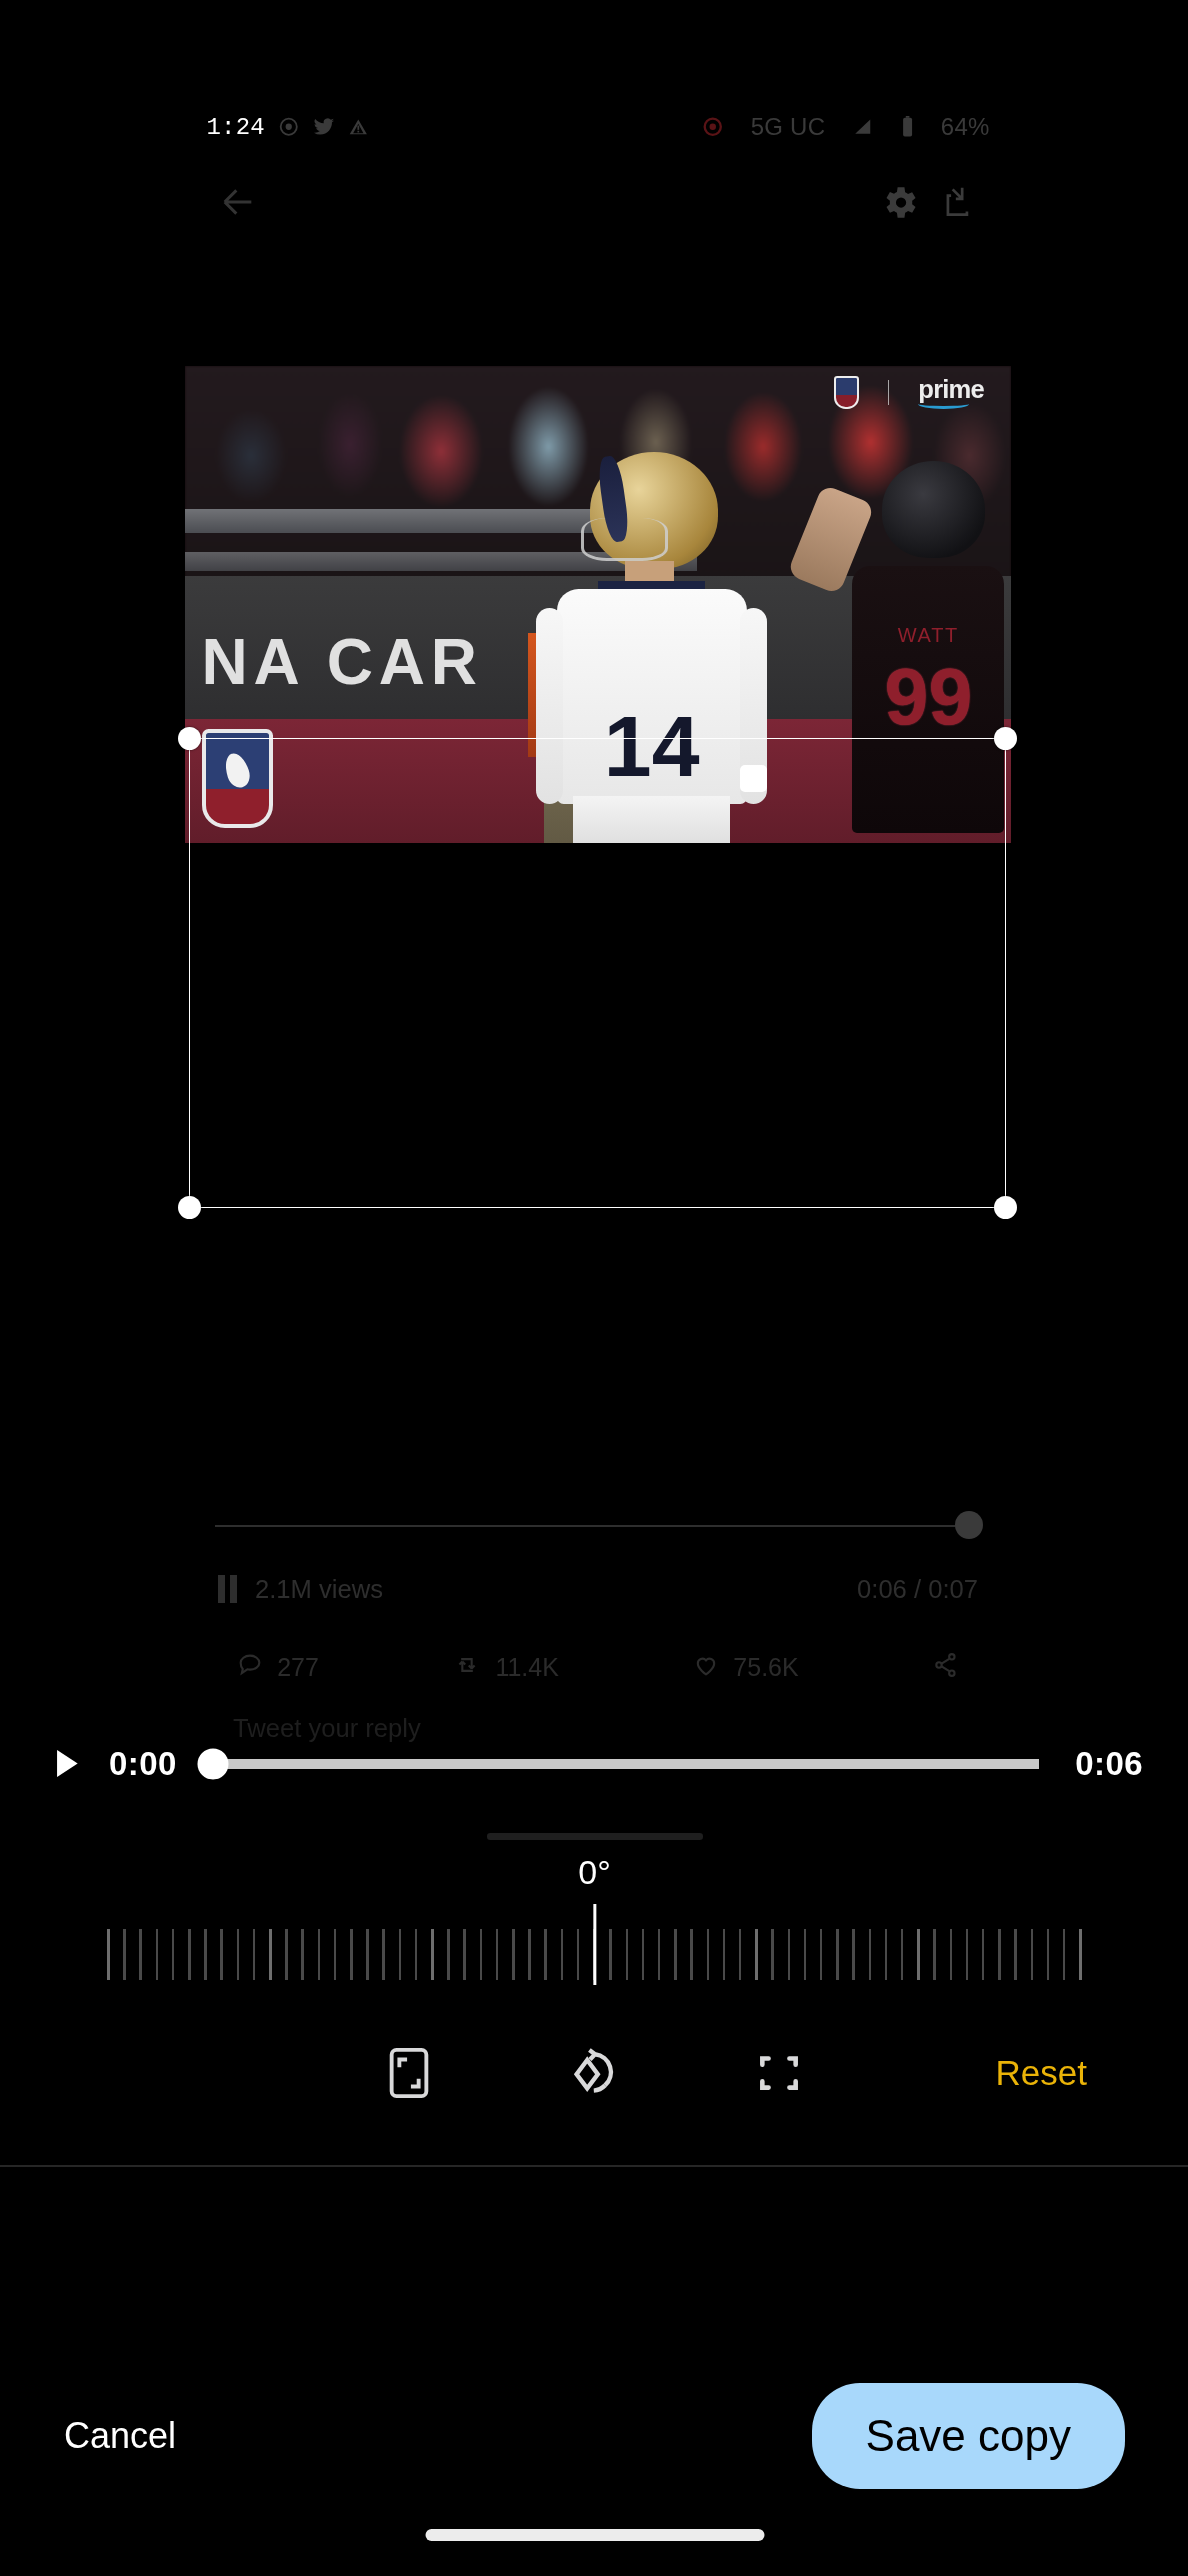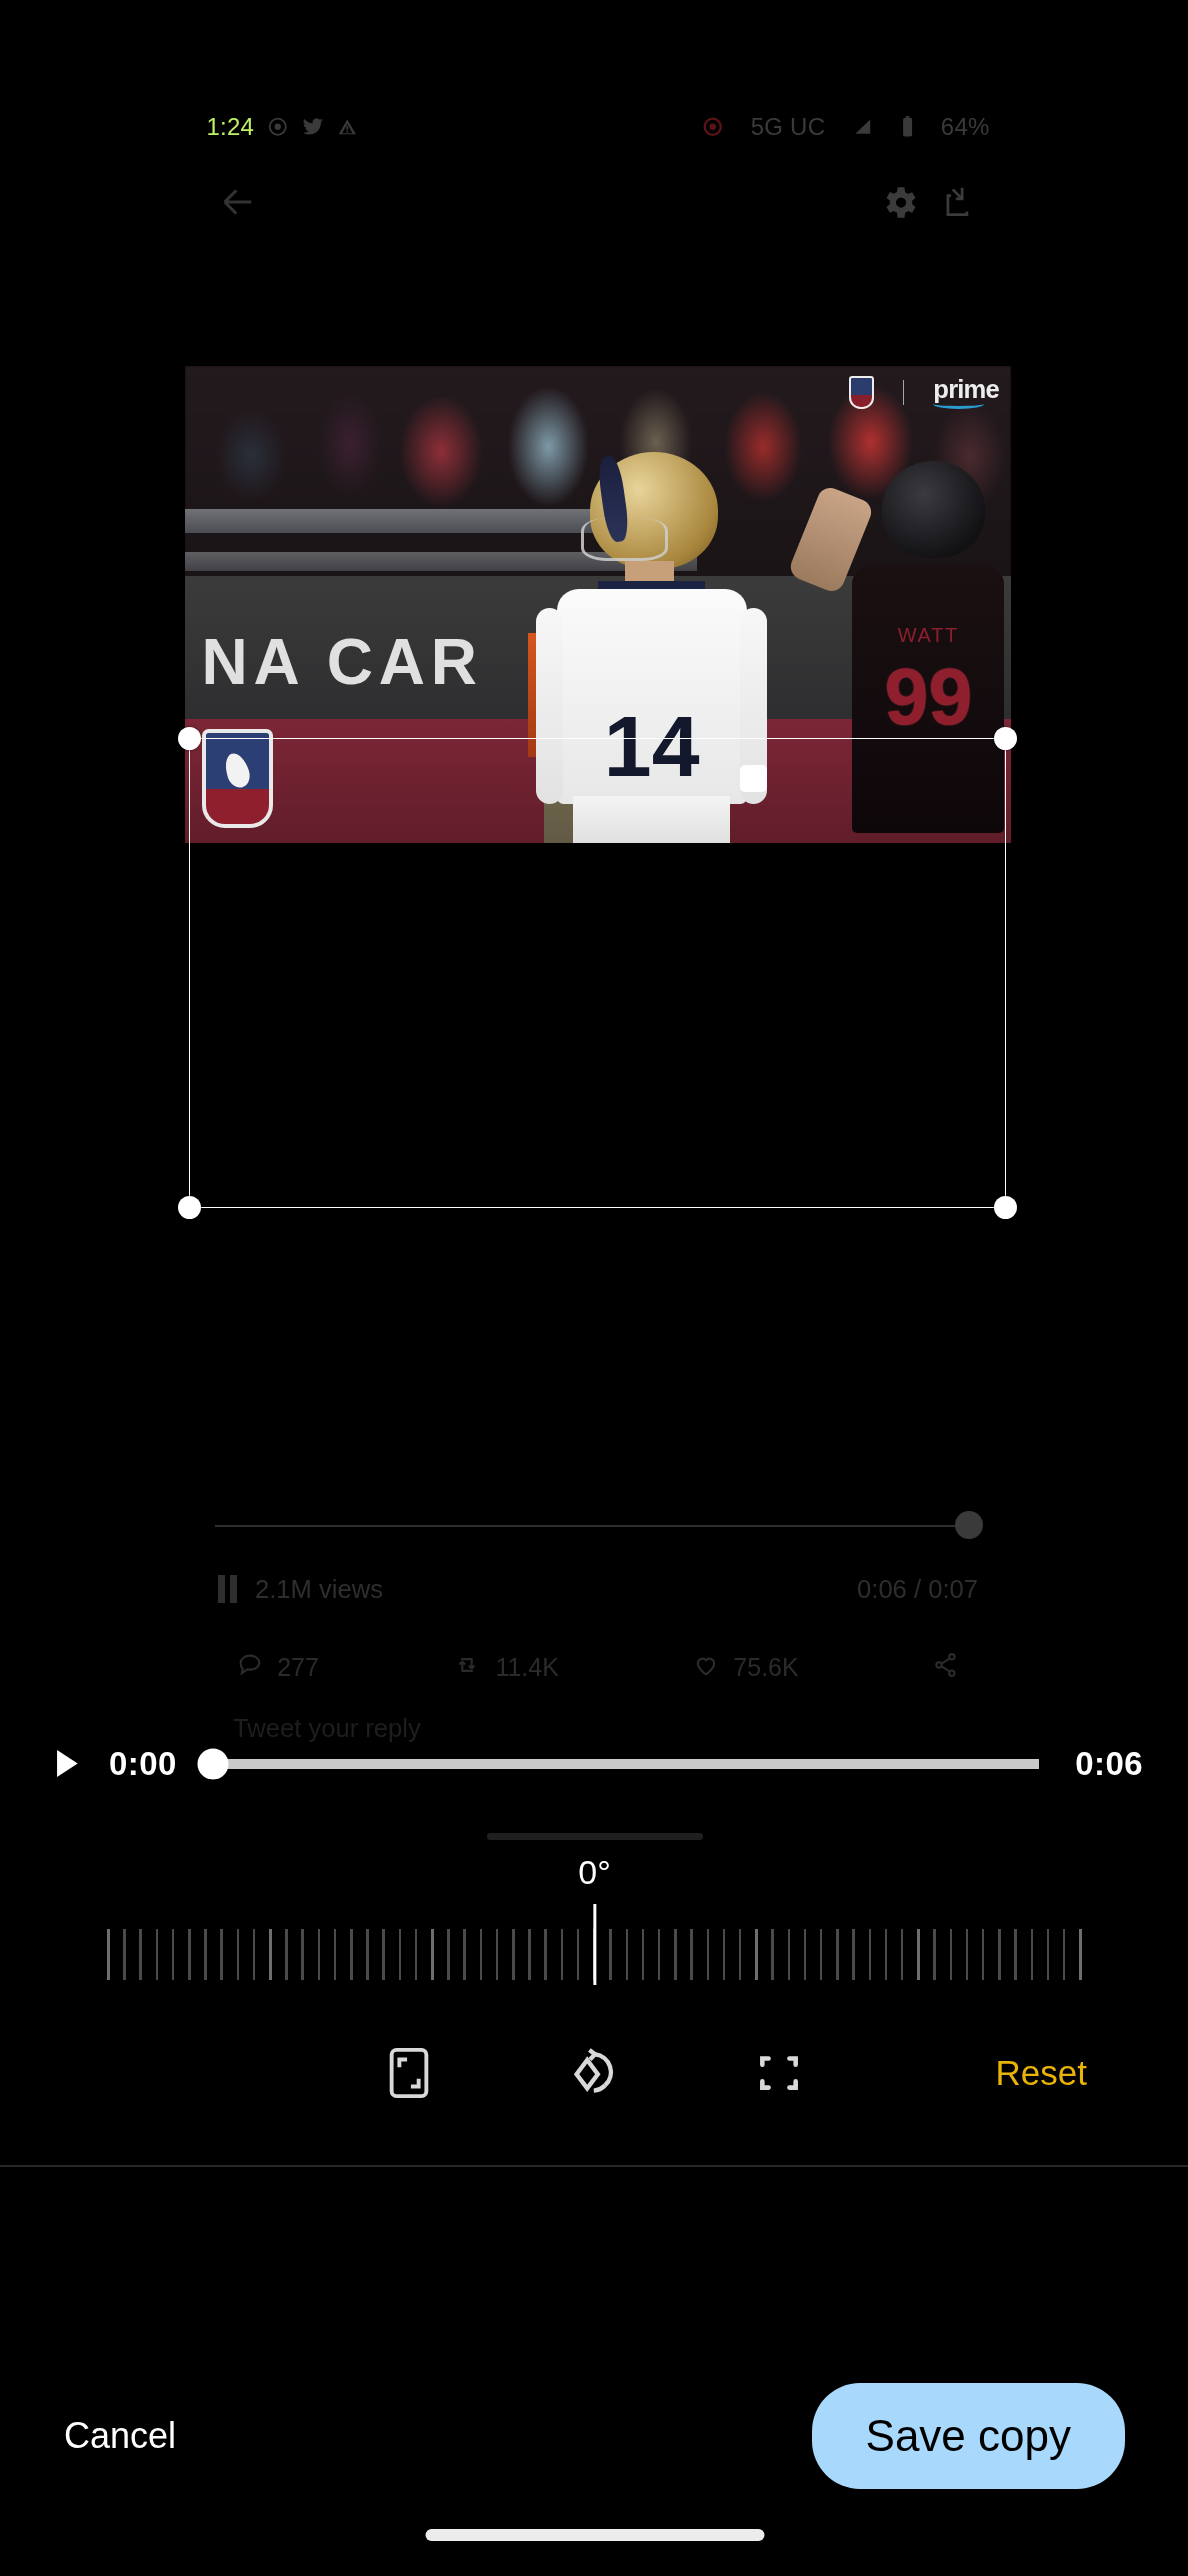--- a/index.html
+++ b/index.html
@@ -20,21 +20,21 @@
   }
 
   
   .statusbar {
     position:absolute; left:0; top:18px; width:100%; height:46px;
     display:flex; align-items:center; padding:0 21.5px;
     color:#3a3a3a; font-size:24px; letter-spacing:0.2px;
   }
   .sb-left { display:flex; align-items:center; gap:13.2px; }
   .sb-right { margin-left:auto; display:flex; align-items:center; gap:27px; }
-  .sb-time { font-size:24px; color:#bef264; }
+  .sb-time { font-size:24px; color:#ffffff;font-family:Liberation Mono, monospace; }
   .ic { display:inline-block; line-height:0; }
   .ic svg { display:block; }
 
   
   .apptoolbar {
     position:absolute; left:0; top:79px; width:100%; height:74px;
     display:flex; align-items:center; padding:0 23px;
   }
   .apptoolbar .spacer { flex:1; }
   .tb-btn { width:59px; height:59px; display:flex; align-items:center; justify-content:center; }
@@ -171,21 +171,21 @@
     color:#8f1f2c; letter-spacing:1.7px;
   }
   .dl .arm {
     position:absolute; left:-26%; top:8%; width:34%; height:26%;
     background:linear-gradient(#c9a487,#9b7a5e); border-radius:13.2px;
     transform:rotate(22deg);
   }
 
   
   .wm {
-    position:absolute; right:12px; top:8.3px; height:36px;
+    position:absolute; right:27px; top:8.3px; height:36px;
     display:flex; align-items:center; gap:29px; opacity:.92;
   }
   .wm .nfl-s {
     width:25px; height:33px;
     background:linear-gradient(#2c3f74 0 60%, #8f1f2c 60% 100%);
     border:2.5px solid #fff; border-radius:3.3px 3.3px 11.6px 11.6px;
   }
   .wm .divider { width:1.7px; height:25px; background:#d8d8d8; opacity:.8; }
   .wm .prime { color:#fff; font-size:25.6px; font-weight:700; letter-spacing:-0.8px; }
   .wm .smile {

